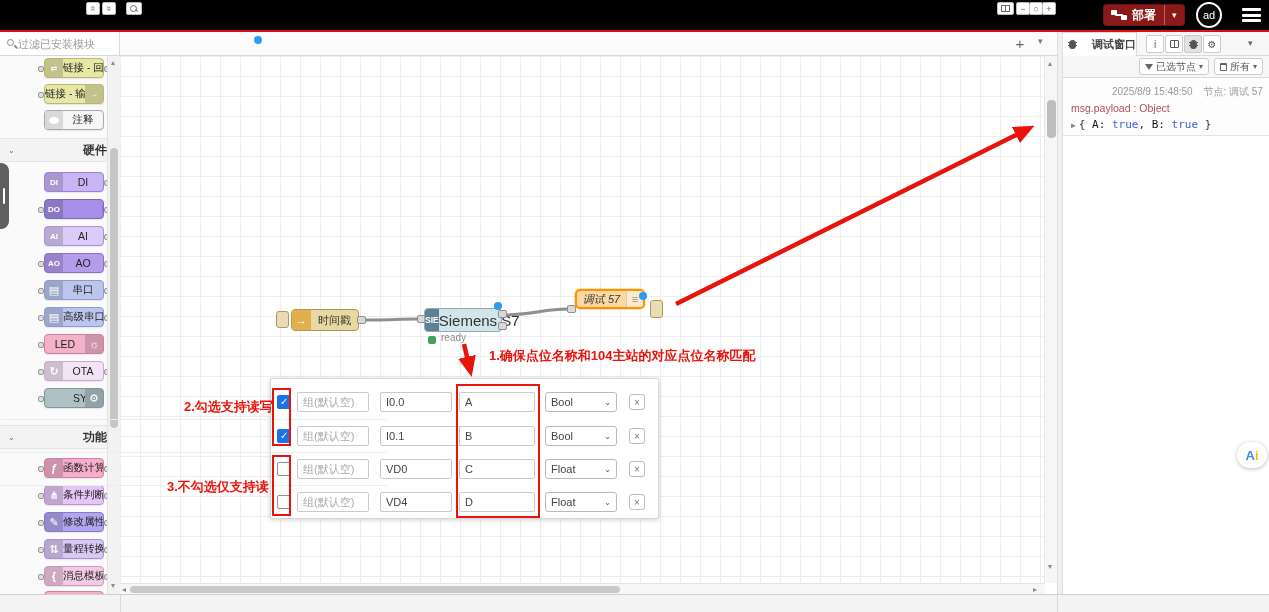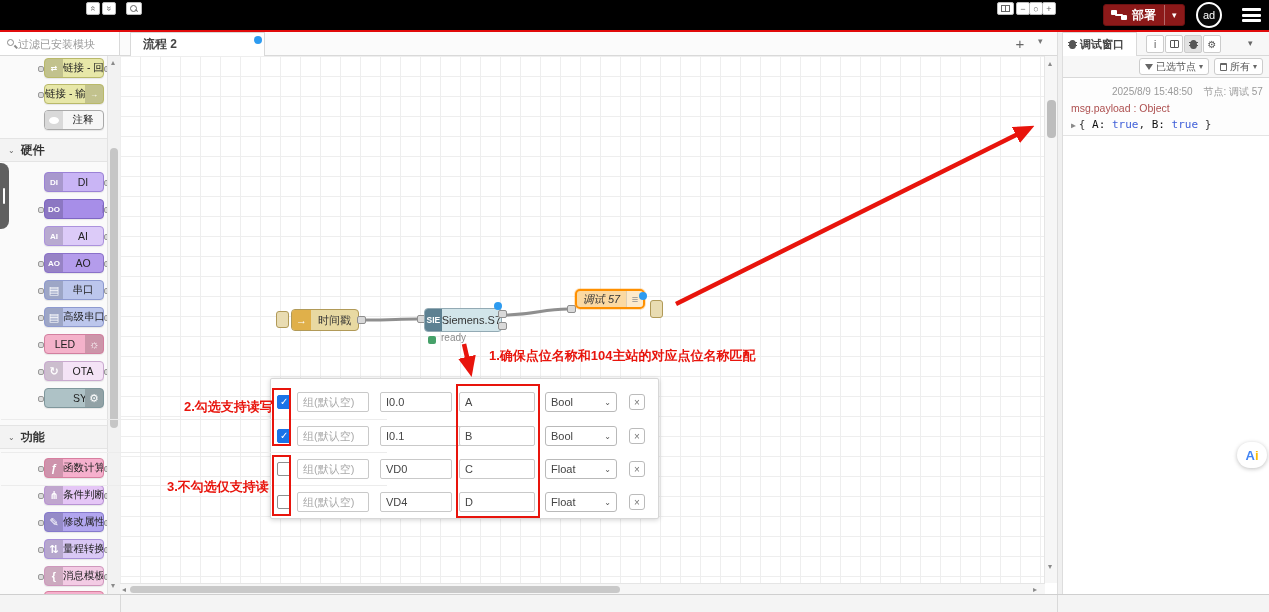--- a/index.html
+++ b/index.html
@@ -1,19 +1,19 @@
 <!DOCTYPE html>
 <html><head>
 <meta charset="utf-8">
 <style>
   * { margin:0; padding:0; box-sizing:border-box; }
   html,body { width:1269px; height:612px; overflow:hidden; }
   body { font-family:"Liberation Sans","DejaVu Sans",sans-serif; font-size:12px; color:#333; background:#fff; }
   .app { position:relative; width:1269px; height:612px; overflow:hidden; background:#fff; }
-  .abs { position:absolute; }
+  .abs { position:absolute;justify-content:space-between; }
 
   
   .topbar { left:0; top:0; width:1269px; height:30px; background:#000; }
   .redline { left:0; top:30px; width:1269px; height:2px; background:#e10c0c; }
   .deploy-btn { left:1103px; top:4px; height:22px; background:#8c1919; border:1px solid #6d1212; border-radius:3px; display:flex; align-items:center; color:#fff; cursor:pointer; }
   .deploy-main { display:flex; align-items:center; padding:0 8px 0 7px; gap:5px; }
   .deploy-ico { position:relative; width:16px; height:10px; display:inline-block; }
   .deploy-ico i { position:absolute; background:#fff; border-radius:1px; }
   .deploy-ico .n1 { left:0; top:0; width:6px; height:5px; }
   .deploy-ico .n2 { right:0; bottom:0; width:6px; height:5px; }
@@ -78,21 +78,21 @@
   #wires { z-index:1; } #redoverlay { z-index:6; }
   .node { z-index:2; }
 
   .inject-btn { left:276px; top:311px; width:13px; height:17px; background:#e9dcb2; border:1px solid #b19a58; border-radius:3px; z-index:2; cursor:pointer; }
   .inject-node { left:291px; top:309px; width:68px; height:22px; background:#e8d9a2; border:1px solid #b19a58; border-radius:4px; display:flex; align-items:center; z-index:2; }
   .inject-badge { width:19px; height:100%; background:#e0b04a; border-radius:3px 0 0 3px; color:#fff; font-weight:bold; display:flex; align-items:center; justify-content:center; font-size:11px; }
   .inject-label { flex:1; text-align:center; font-size:11px; color:#333; }
   .port { position:absolute; width:9px; height:8px; background:#d9d9d9; border:1px solid #8f8f8f; border-radius:2px; z-index:2; }
   .s7-node { left:424px; top:308px; width:78px; height:24px; background:#d2e5ea; border:1px solid #93aab4; border-radius:4px; display:flex; align-items:center; z-index:2; }
   .s7-badge { width:23px; height:100%; background:#5d8192; border-radius:3px 0 0 3px; color:#fff; font-weight:bold; font-size:8.5px; display:flex; align-items:center; justify-content:center; }
-  .s7-label { flex:1; text-align:center; font-size:11px; color:#333; }
+  .s7-label { flex:1; text-align:center; font-size:15px; color:#333; }
   .status-dot { left:428px; top:336px; width:8px; height:8px; background:#46a169; border-radius:2px; z-index:2; }
   .status-label { left:441px; top:332px; font-size:10px; color:#8c8c8c; z-index:2; }
   .debug-node { left:575px; top:289px; width:70px; height:20px; background:#fbd9a2; border:2px solid #ff9000; border-radius:5px; display:flex; align-items:center; z-index:2; box-shadow:0 0 0 1px rgba(255,144,0,.25); }
   .debug-label { flex:1; text-align:center; font-style:italic; font-size:11px; color:#333; }
   .debug-ico { width:17px; height:100%; background:rgba(255,255,255,.45); border-left:1px solid rgba(0,0,0,.12); border-radius:0 3px 3px 0; color:#8f8f8f; font-size:11px; display:flex; align-items:center; justify-content:center; }
   .debug-toggle { left:650px; top:300px; width:13px; height:18px; background:#e9dcb2; border:1px solid #b19a58; border-radius:3px; z-index:2; cursor:pointer; }
   .mod-dot { width:8px; height:8px; border-radius:50%; background:#2d9bf0; z-index:3; }
 
   
   .vscroll { left:1044px; top:56px; width:13px; height:527px; background:#f6f6f6; border-left:1px solid #e5e5e5; z-index:4; }
@@ -306,23 +306,20 @@
   <div class="abs pscroll">
     <span class="up">▴</span>
     <span class="pthumb"></span>
     <span class="dn">▾</span>
   </div>
   <div class="abs drawer-handle">
       <i></i>
     </div>
 
   <div class="abs tabbar"></div>
-  <div class="abs flow-tab">
-    <span>流程 2</span>
-  </div>
   <div class="abs tab-dot"></div>
   <div class="abs tab-add">+</div>
   <div class="abs tab-list-caret">▾</div>
 
   <div class="abs grid"></div>
 
   <svg id="wires" class="layer" width="1269" height="612" viewBox="0 0 1269 612">
     <path d="M366,320 C392,320 398,319 417,319" stroke="#8f8f8f" stroke-width="3" fill="none"></path>
     <path d="M505,315 C535,315 542,309 568,309" stroke="#8f8f8f" stroke-width="3" fill="none"></path>
   </svg>

